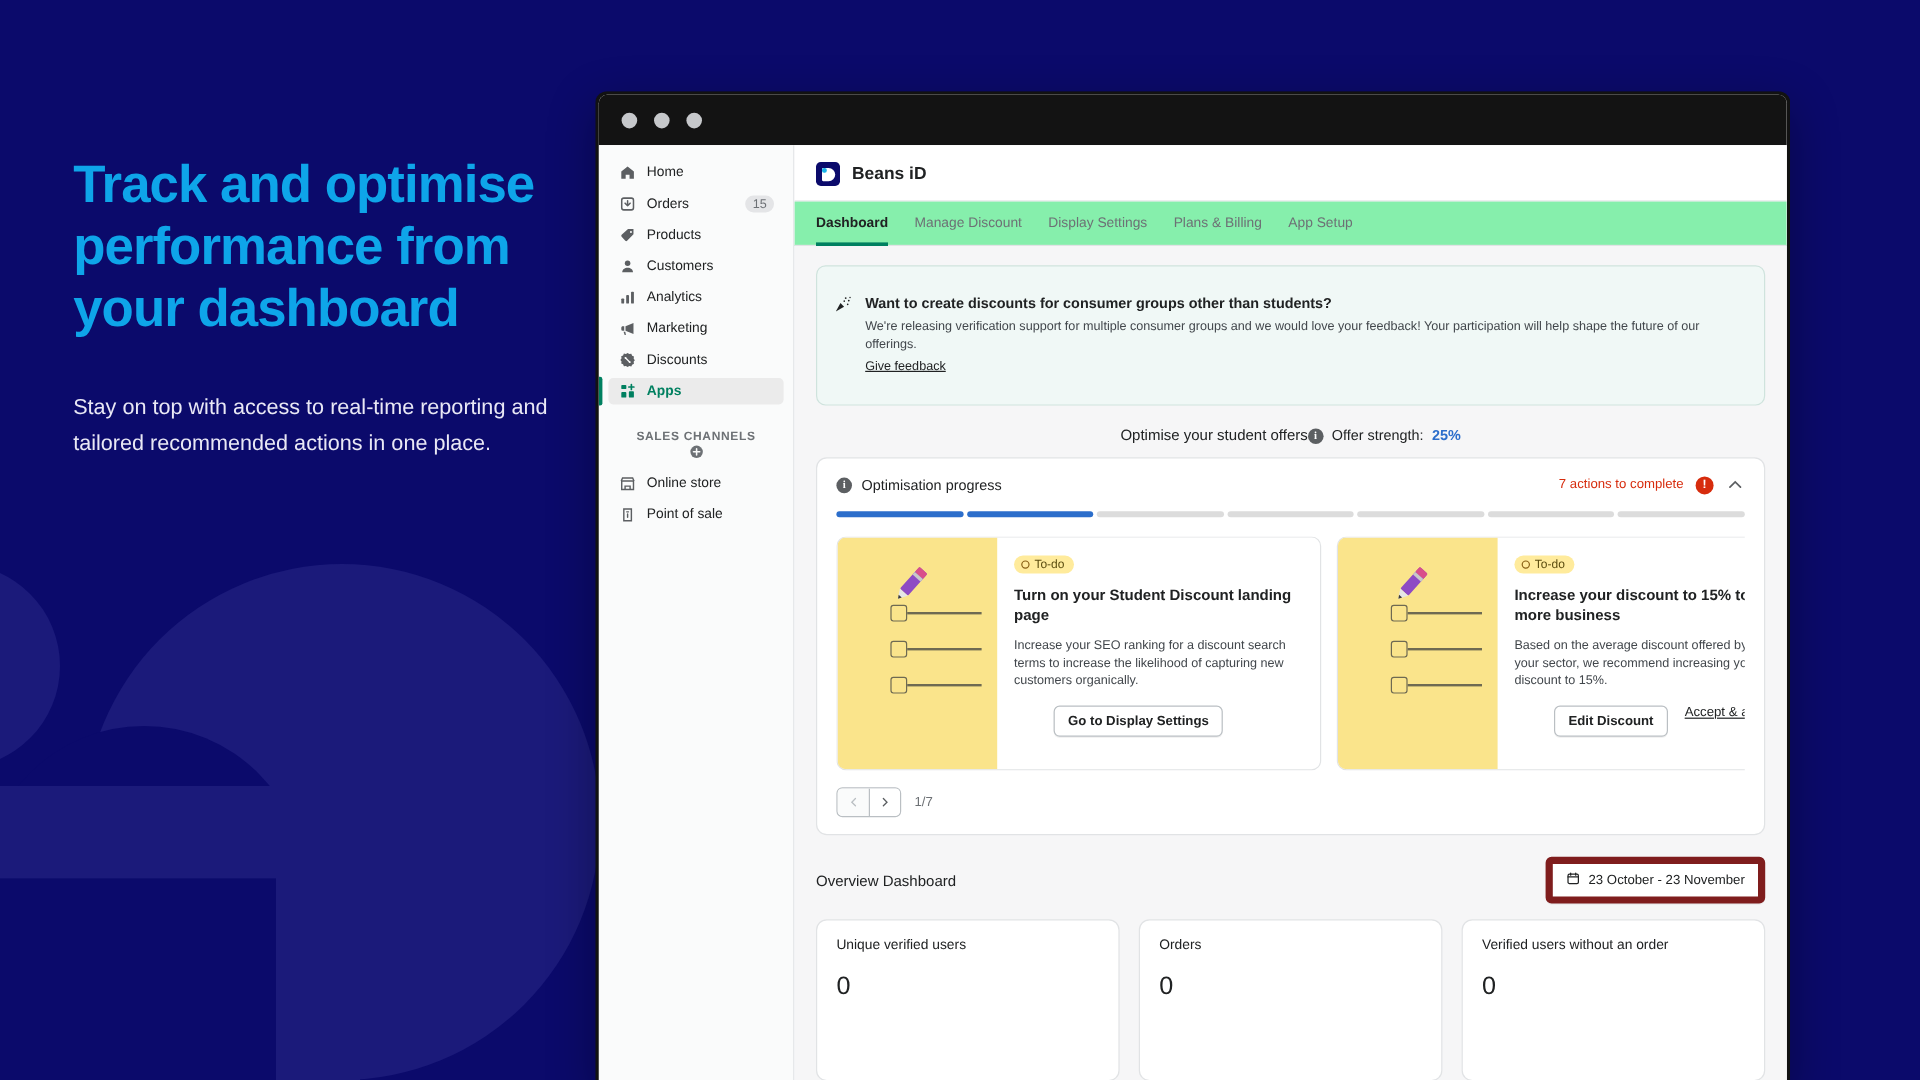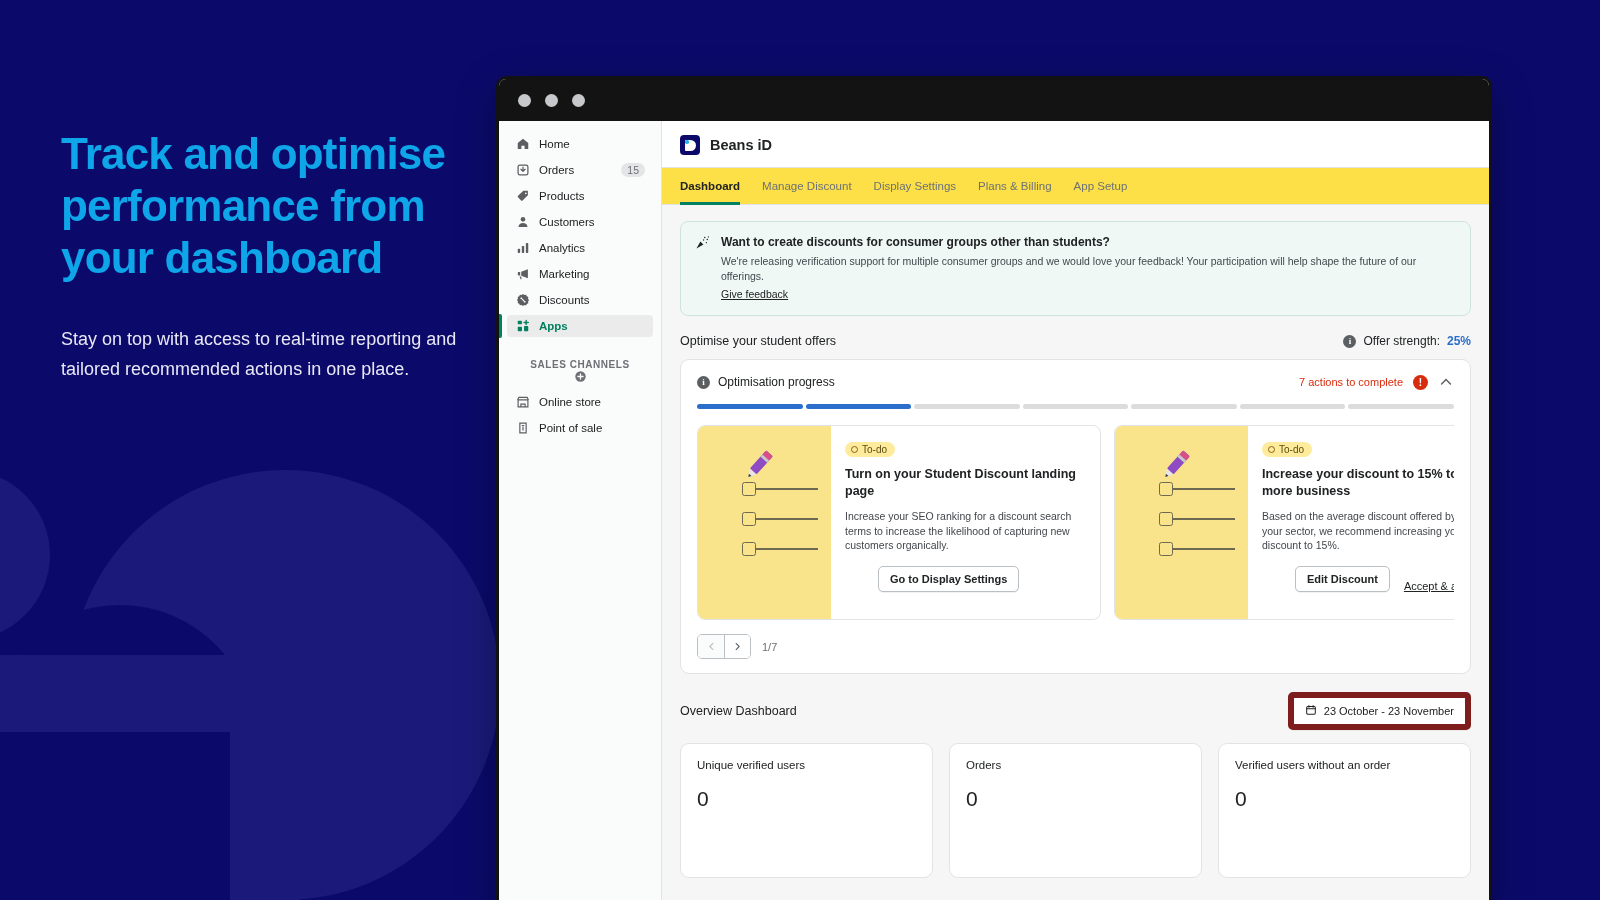--- a/index.html
+++ b/index.html
@@ -89,46 +89,46 @@
     width: 20px; height: 20px; border-radius: 4px; background: #0b0a6b;
     display: flex; align-items: center; justify-content: center; position: relative;
   }
   .app-logo .d-shape {
     width: 11px; height: 11px; background: #ffffff; border-radius: 1px 6px 6px 1px;
   }
   .app-logo .d-dot { position: absolute; left: 5px; top: 5px; width: 3.5px; height: 3.5px; border-radius: 50%; background: #1ab3e8; }
   .app-title { font-size: 14.5px; font-weight: 700; color: #202223; }
 
   .tabs {
-    background: #fde047; border-bottom: 1px solid #e1e3e5;
+    background: #86efac; border-bottom: 1px solid #e1e3e5;
     display: flex; gap: 22px; padding: 0 18px;
   }
   .tab {
     font-size: 11.5px; color: #6d7175; padding: 12px 0 10px 0;
     cursor: pointer; border-bottom: 3px solid transparent; margin-bottom: -1px;
   }
   .tab.active { color: #202223; font-weight: 600; border-bottom-color: #008060; }
 
   .scroll-area { padding: 16px 18px 0 18px; }
 
   
   .banner {
     background: #f0f8f6; border: 1px solid #cfe3dd; border-radius: 8px;
-    padding: 13px 14px; display: flex; gap: 11px; margin-bottom: 18px;
+    padding: 24px 14px; display: flex; gap: 11px; margin-bottom: 18px;
   }
   .banner-title { font-size: 12px; font-weight: 700; color: #202223; margin-bottom: 5px; }
   .banner-text { font-size: 10.5px; color: #42474c; line-height: 15px; }
   .banner-link {
     display: inline-block; margin-top: 4px; font-size: 10.5px; color: #202223;
     text-decoration: underline; cursor: pointer;
   }
 
   
   .section-title-row {
-    display: flex; align-items: center; justify-content: space-between; margin-bottom: 11px;
+    display: flex; align-items: center; justify-content: center; margin-bottom: 11px;
   }
   .section-title { font-size: 12.5px; color: #202223; font-weight: 500; }
   .offer-strength { display: flex; align-items: center; gap: 7px; font-size: 12px; color: #202223; }
   .offer-strength .val { color: #2c6ecb; font-weight: 700; }
 
   .info-dot {
     width: 13px; height: 13px; border-radius: 50%; background: #5c5f62;
     color: #ffffff; font-size: 9px; font-weight: 700; line-height: 13px;
     text-align: center; flex: 0 0 13px; font-family: "Liberation Serif", serif;
   }
@@ -169,21 +169,21 @@
   .acard-body { flex: 1; padding: 13px 14px; min-width: 0; }
   .pill {
     display: inline-flex; align-items: center; gap: 4px; background: #ffeb9c;
     border-radius: 9px; padding: 2px 8px 2px 6px; font-size: 10px; color: #5c4d10; font-weight: 500;
   }
   .pill-ring { width: 7px; height: 7px; border-radius: 50%; border: 1.6px solid #8a6116; }
   .acard-title {
     font-size: 12.5px; font-weight: 700; color: #202223; line-height: 17px; margin-top: 9px;
   }
   .acard-desc { font-size: 10.5px; color: #42474c; line-height: 14.5px; margin-top: 9px; }
-  .acard-actions { margin-top: 13px; display: flex; align-items: flex-end; gap: 14px; padding-left: 33px; }
+  .acard-actions { margin-top: 13px; display: flex; align-items: flex-start; gap: 14px; padding-left: 33px; }
   .btn {
     background: #ffffff; border: 1px solid #babfc3; border-radius: 5px;
     padding: 6px 11px; font-size: 11px; color: #202223; font-weight: 600; cursor: pointer;
     box-shadow: 0 1px 0 rgba(0,0,0,0.05);
   }
   .link-btn { font-size: 11px; color: #202223; text-decoration: underline; cursor: pointer; }
 
   
   .pager { display: flex; align-items: center; gap: 11px; margin-top: 14px; }
   .pager-group { display: flex; border: 1px solid #babfc3; border-radius: 5px; overflow: hidden; }

